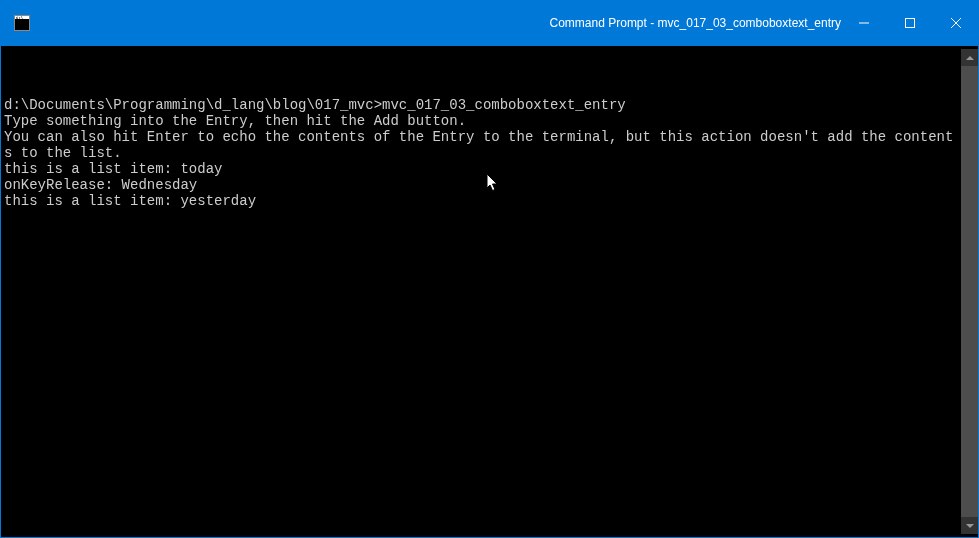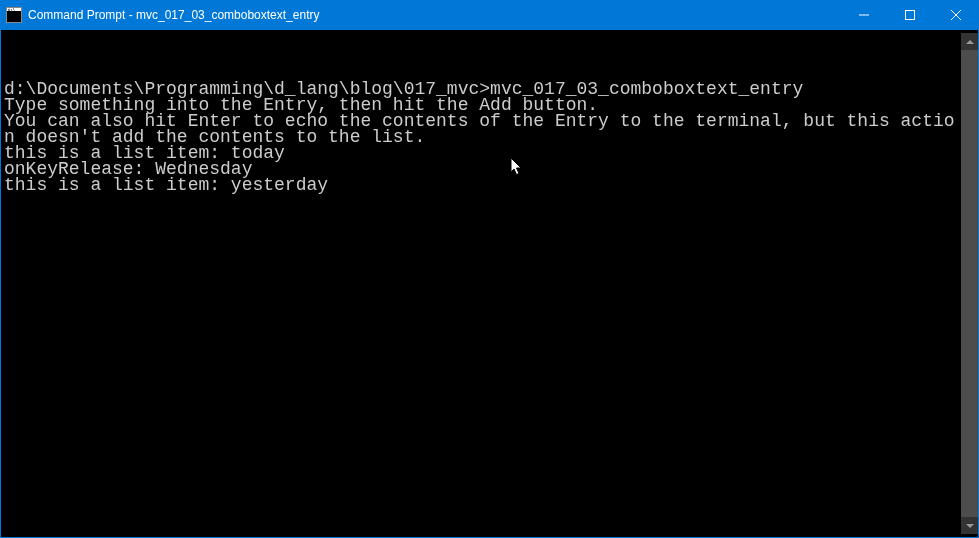--- a/index.html
+++ b/index.html
@@ -15,25 +15,26 @@
       overflow: hidden;
     }
     .window {
       width: 100%;
       height: 100%;
       background: #0078d7;
       display: flex;
       flex-direction: column;
     }
     .titlebar {
-      height: 30px;
+      height: 46px;
       background: #0078d7;
       display: flex;
       align-items: center;
-      padding-left: 6px;
+      padding-left: 14px;
+      text-align: right;
     }
     .titlebar-icon {
       width: 16px;
       height: 16px;
       background: #fff;
       border: 1px solid #888;
       margin-right: 6px;
       display: flex;
       align-items: center;
       justify-content: center;
@@ -84,21 +85,21 @@
       display: flex;
     }
     .terminal {
       background: #000;
       flex: 1;
       padding: 3px 0 3px 3px;
       display: flex;
     }
     .terminal-text {
       font-family: Consolas, "Courier New", monospace;
-      font-size: 18px;
+      font-size: 14px;
       line-height: 16px;
       color: #cccccc;
       white-space: pre-wrap;
       word-break: break-all;
       flex: 1;
       position: relative;
     }
     .scrollbar {
       width: 17px;
       background: #222;

